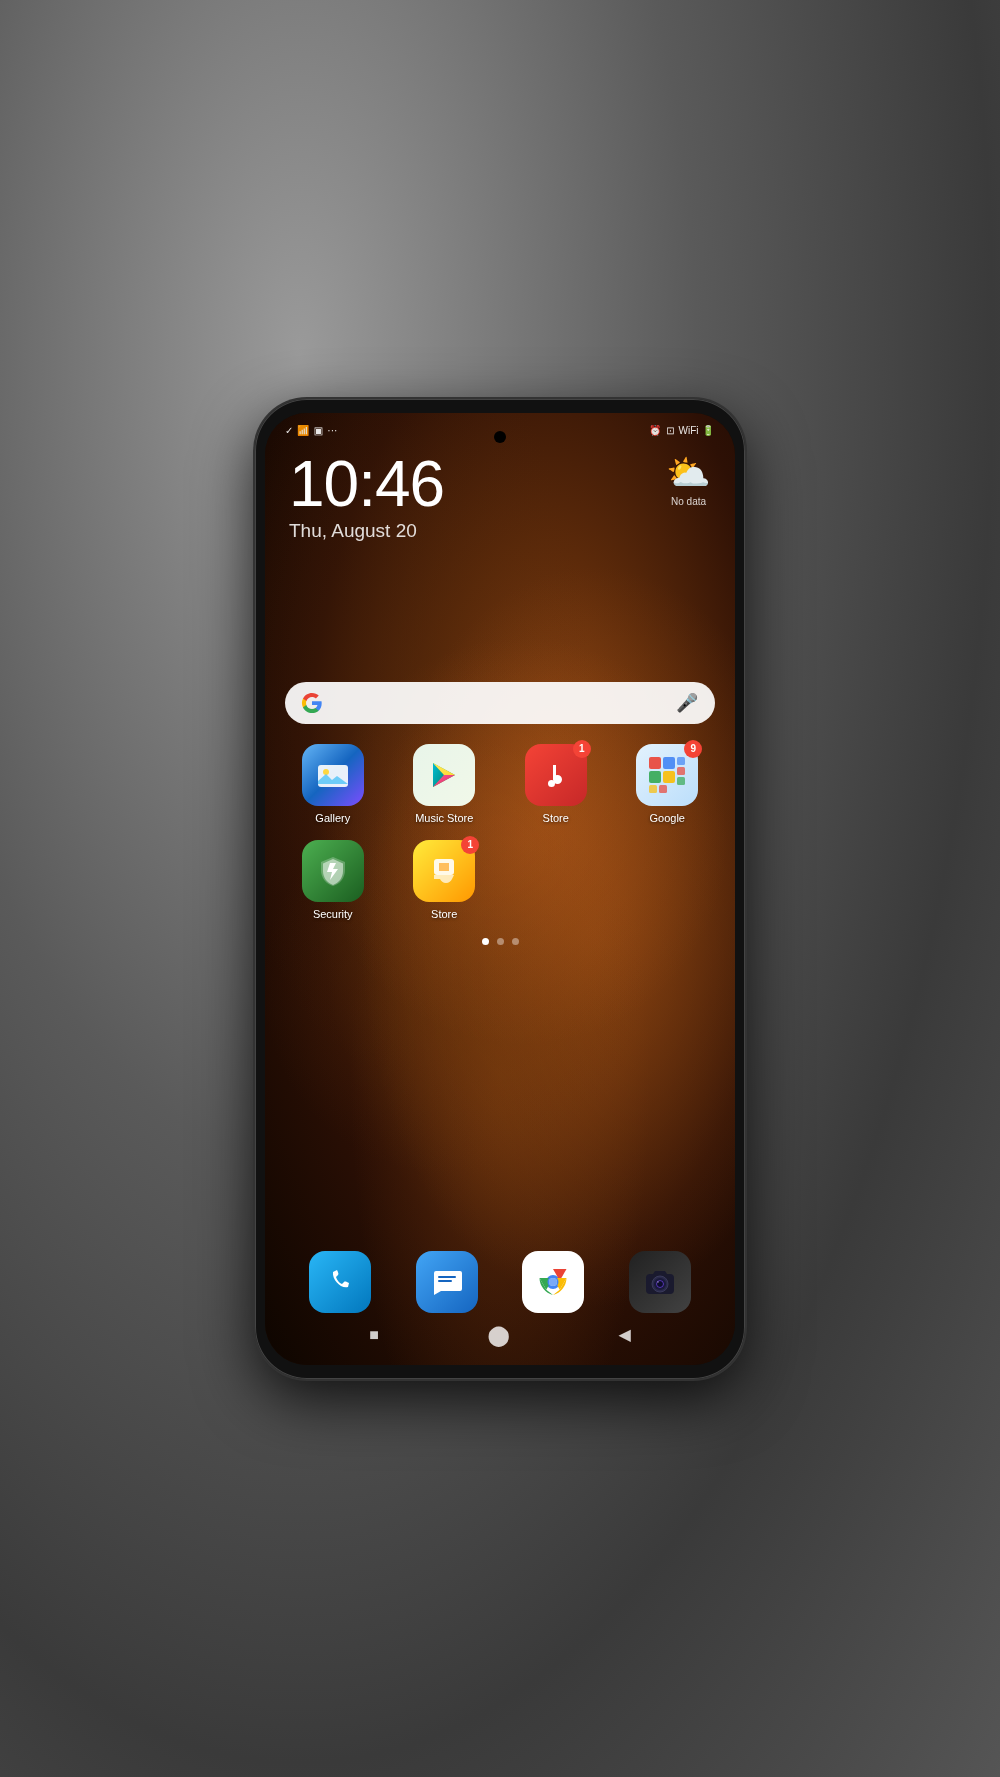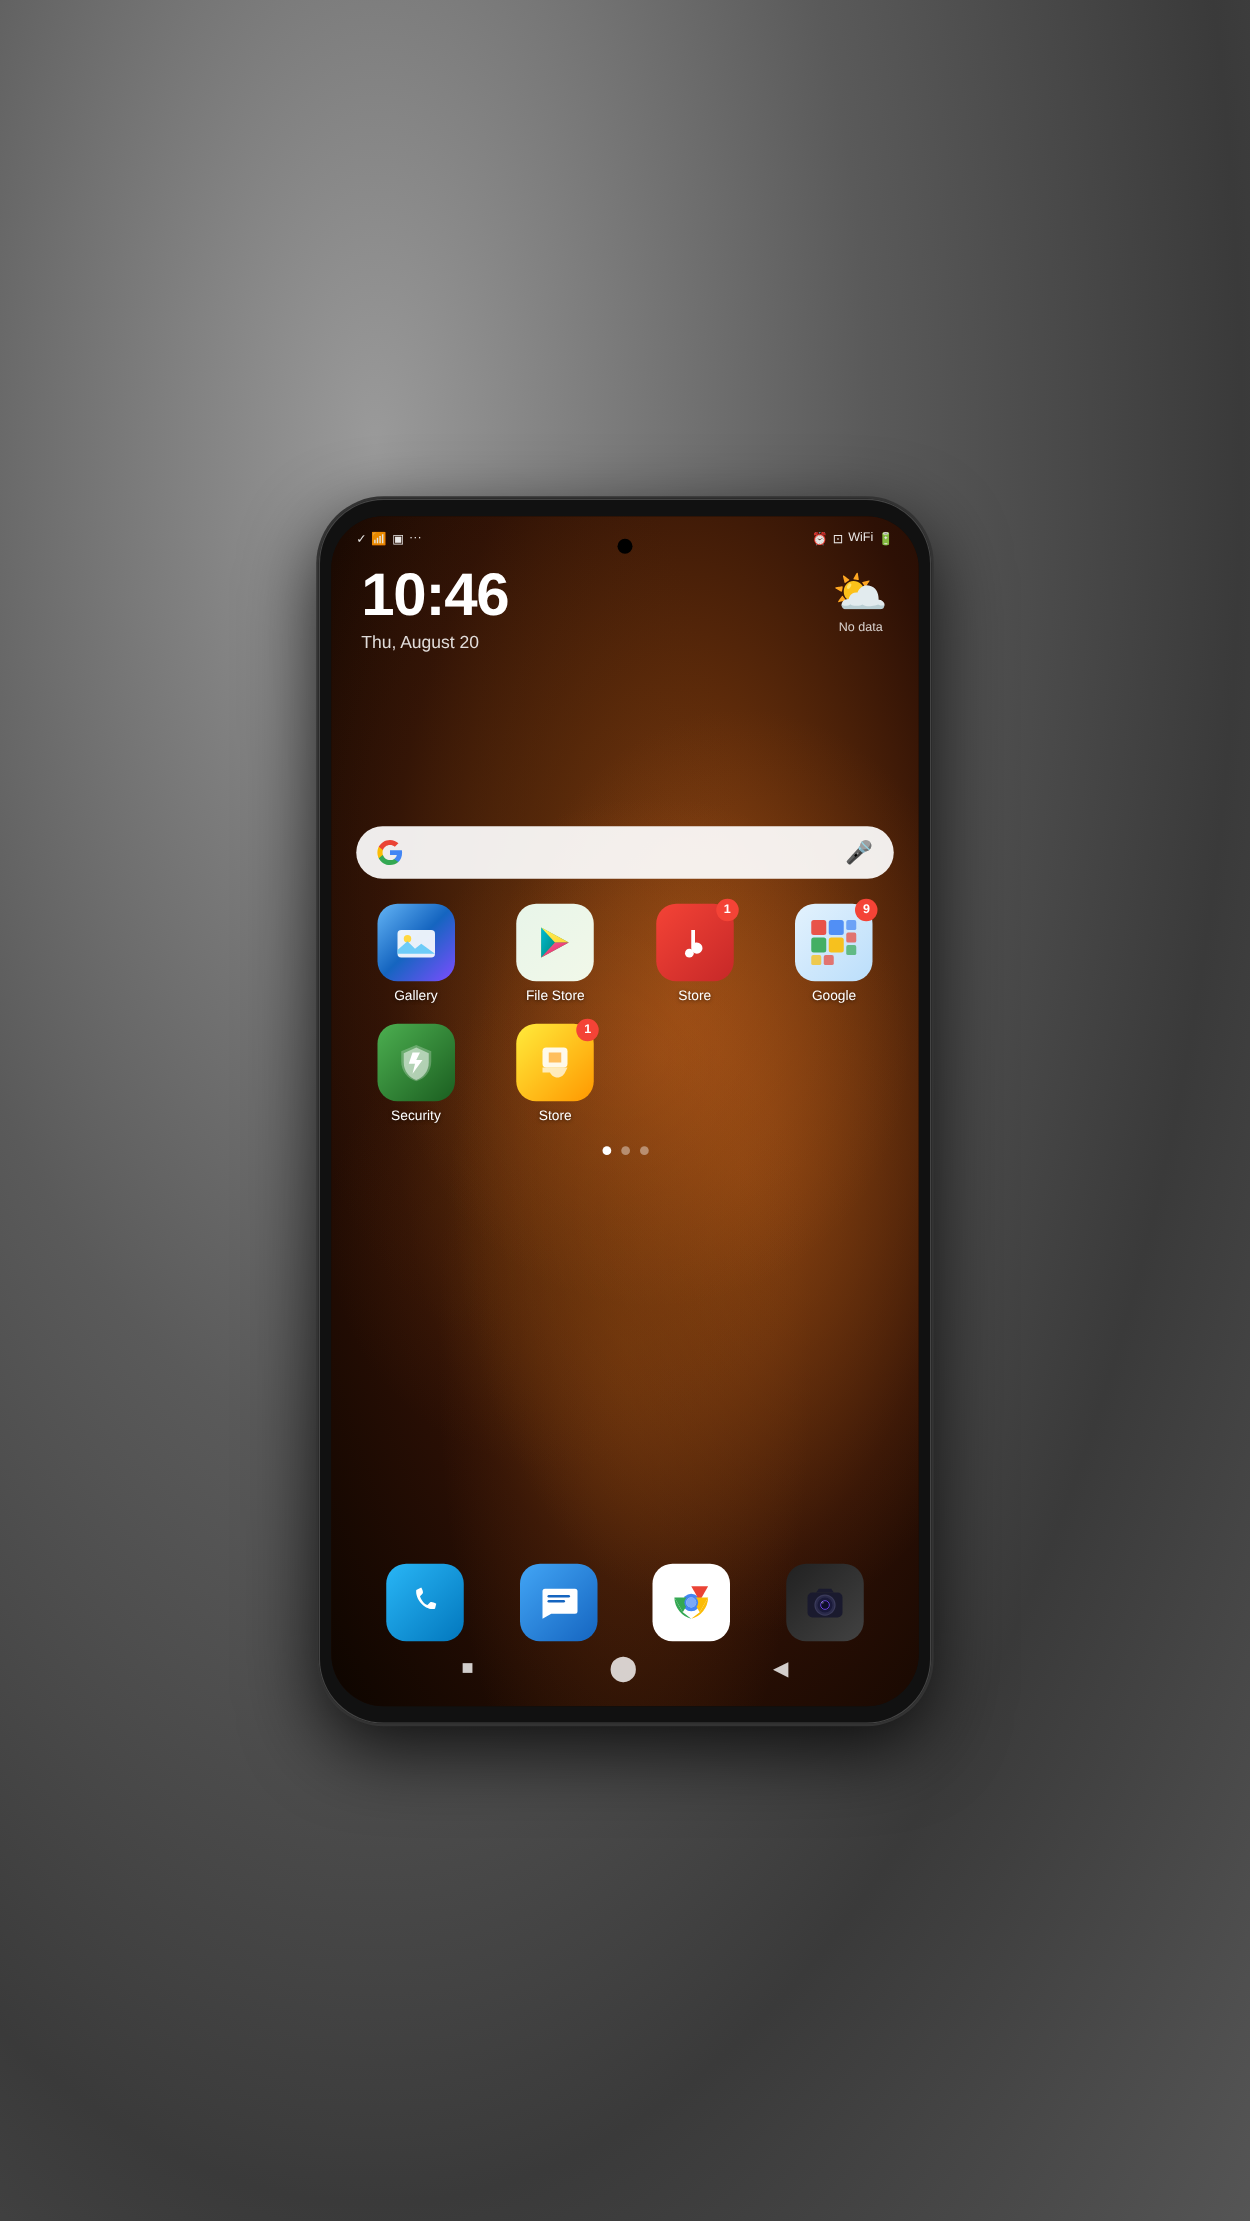--- a/index.html
+++ b/index.html
@@ -99,28 +99,28 @@
     .clock-area {
       position: relative;
       z-index: 10;
       display: flex;
       justify-content: space-between;
       align-items: flex-start;
       padding: 12px 24px 0;
     }
     .clock-time {
       color: white;
-      font-size: 48px;
-      font-weight: 700;
+      font-size: 64px;
+      font-weight: 400;
       line-height: 1;
       letter-spacing: -1px;
     }
     .clock-date {
       color: rgba(255,255,255,0.85);
-      font-size: 14px;
+      font-size: 19px;
       margin-top: 4px;
     }
     .weather-widget {
       display: flex;
       flex-direction: column;
       align-items: center;
       color: white;
     }
     .weather-icon {
       font-size: 36px;
@@ -405,21 +405,21 @@
                 <stop offset="0%" stop-color="#66bb6a"></stop>
                 <stop offset="100%" stop-color="#388e3c"></stop>
               </linearGradient>
             </defs>
             <path d="M7 6l22 12-22 12V6z" fill="url(#pg4)"></path>
             <path d="M7 6l11 12L7 30V6z" fill="url(#pg1)"></path>
             <path d="M7 6l22 12H18L7 6z" fill="url(#pg3)"></path>
             <path d="M7 30l22-12H18L7 30z" fill="url(#pg2)"></path>
           </svg>
         </div>
-        <span class="app-label">File Store</span>
+        <span class="app-label">Music Store</span>
       </div>
 
 
       <div class="app-item">
         <div class="app-icon-wrap icon-music">
           <div class="badge">1</div>
           <svg width="36" height="36" viewBox="0 0 36 36">
             <path d="M15 8v14.5a4.5 4.5 0 104.5-4.5c-.5 0-1 .08-1.5.22V8l-3 0z" fill="white"></path>
             <ellipse cx="13.5" cy="26.5" rx="3.5" ry="3.5" fill="white"></ellipse>
           </svg>

